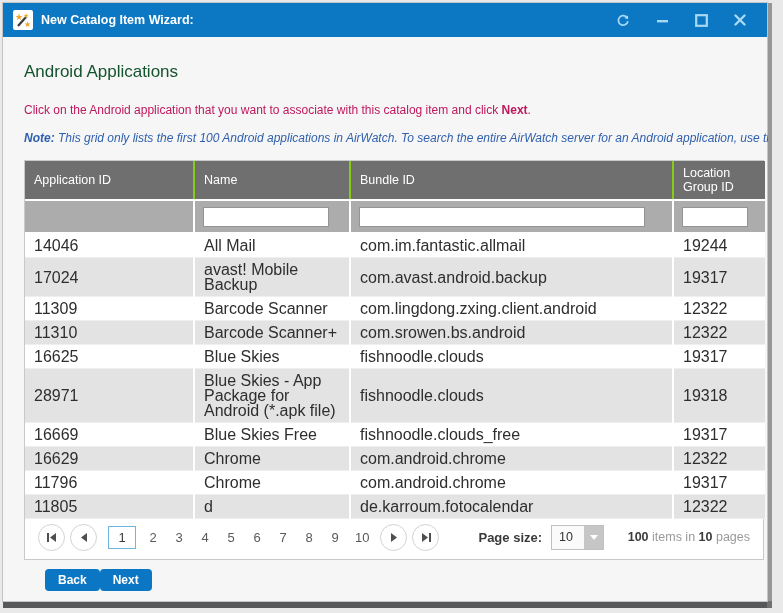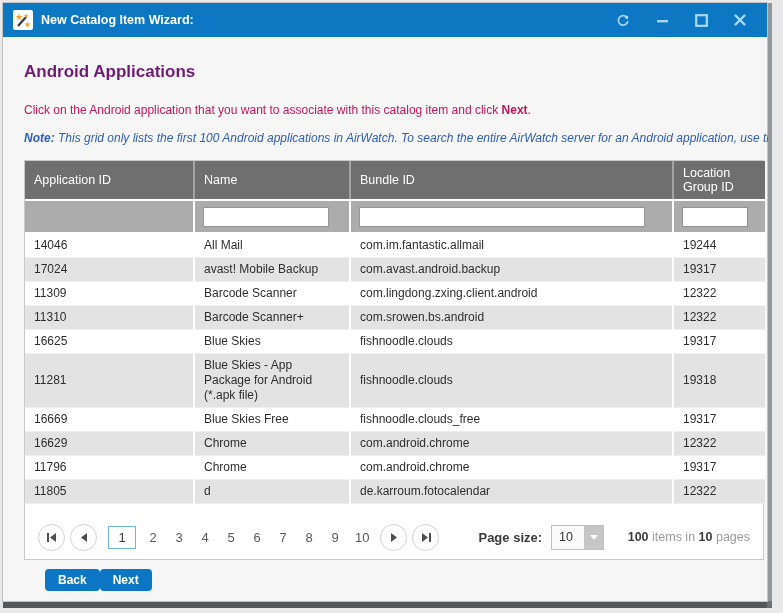--- a/index.html
+++ b/index.html
@@ -13,44 +13,44 @@
     box-shadow:5px 0 0 -1px #949698, 0 7px 0 -1px #56585A, 5px 7px 0 -1px #6E7072;
   }
   
   .titlebar{height:34px;background:#0C78C3;display:flex;align-items:center;padding:0 10px;}
   .win-icon{width:20px;height:20px;flex:0 0 auto;}
   .title{color:#fff;font-weight:bold;font-size:12.5px;margin-left:8px;white-space:nowrap;}
   .controls{margin-left:auto;display:flex;align-items:center;gap:25px;padding-right:10px;}
   .ctrl{width:14px;height:14px;display:flex;align-items:center;justify-content:center;cursor:pointer;}
   
   .content{padding:0 21px;position:relative;}
-  .heading{margin:25px 0 0;font-size:17px;font-weight:bold;color:#701a75;}
+  .heading{margin:25px 0 0;font-size:17px;font-weight:normal;color:#14532d;}
   .instruction{margin-top:21px;font-size:12px;color:#be185d;}
   .instruction b{font-weight:bold;}
   .note{margin-top:14px;font-size:12px;font-style:italic;color:#2F5FAE;white-space:nowrap;overflow:hidden;width:744px;}
   .note .nlabel{font-weight:bold;}
   
   .grid{margin-top:15px;width:740px;height:400px;background:#fff;border:1px solid #C9C9C9;position:relative;box-sizing:border-box;}
   table{border-collapse:collapse;table-layout:fixed;width:100%;}
   col.c1{width:169px;} col.c2{width:156px;} col.c3{width:323px;} col.c4{width:92px;}
   thead th{
     background:#6F6F6F;color:#fff;font-weight:normal;font-size:12.5px;text-align:left;
     padding:4px 9px;height:30px;vertical-align:middle;
-    border-right:2px solid #a3a3a3;border-bottom:2px solid #fff;
+    border-right:2px solid #84cc16;border-bottom:2px solid #fff;
   }
   thead th:last-child{border-right:none;}
   tr.filter td{
     background:#ACACAC;padding:5px 8px;height:21px;
     border-right:2px solid #fff;border-bottom:2px solid #fff;
   }
   tr.filter td:last-child{border-right:none;}
   tr.filter input{height:18px;border:1px solid #949494;background:#fff;font-family:inherit;font-size:12px;padding:0 3px;box-sizing:content-box;}
   .fi-name{width:118px;} .fi-bundle{width:278px;} .fi-loc{width:58px;}
   tbody td{
-    font-size:12px;color:#2E2E2E;padding:4px 9px;background:#fff;
+    font-size:16px;color:#2E2E2E;padding:4px 9px;background:#fff;
     border-right:2px solid #fff;border-bottom:1px solid #EFEFEF;
     overflow:hidden;vertical-align:middle;line-height:15px;
   }
   tbody td:last-child{border-right:none;}
   tbody tr{height:23px;}
   tbody tr.alt td{background:#E3E3E3;}
   
   .pager{position:absolute;left:0;right:0;bottom:0;height:44px;display:flex;align-items:center;padding:0 13px;}
   .circle-btn{
     width:25px;height:25px;border-radius:50%;border:1px solid #D2D2D2;background:#fff;
@@ -170,21 +170,21 @@
               <td>com.srowen.bs.android</td>
               <td>12322</td>
             </tr>
             <tr>
               <td>16625</td>
               <td>Blue Skies</td>
               <td>fishnoodle.clouds</td>
               <td>19317</td>
             </tr>
             <tr class="alt">
-              <td>11281</td>
+              <td>28971</td>
               <td>Blue Skies - App Package for Android (*.apk file)</td>
               <td>fishnoodle.clouds</td>
               <td>19318</td>
             </tr>
             <tr>
               <td>16669</td>
               <td>Blue Skies Free</td>
               <td>fishnoodle.clouds_free</td>
               <td>19317</td>
             </tr>

